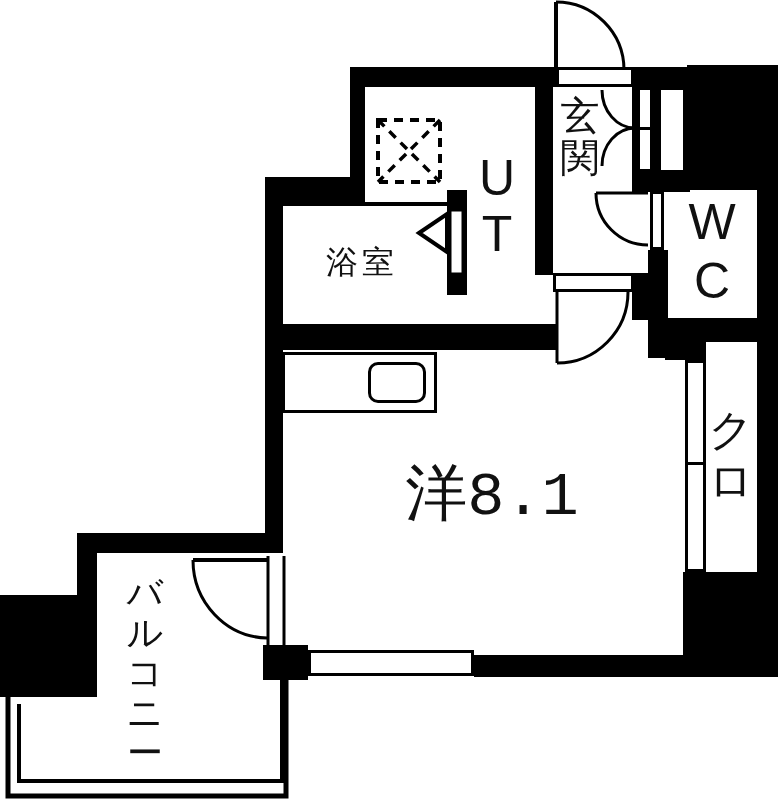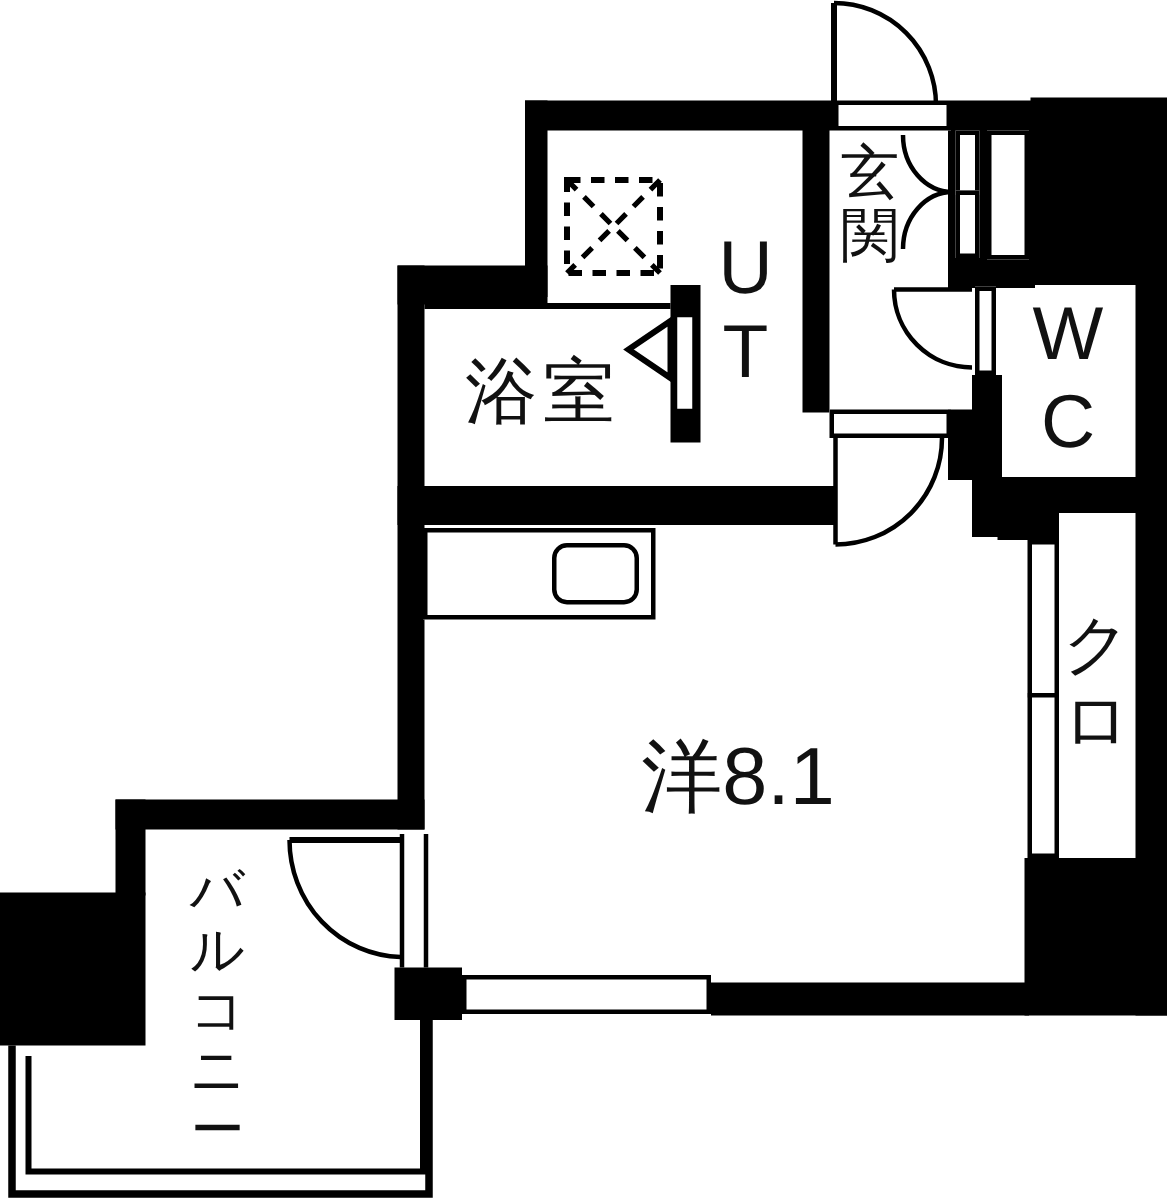--- a/index.html
+++ b/index.html
@@ -107,28 +107,28 @@
   <div class="lbl v" style="left:580px;top:137px;font-size:39px;">
       <div>玄</div>
       <div>関</div>
     </div>
 
   <div class="lbl v" style="left:497px;top:206px;font-size:50px;line-height:1.12;">
       <div>U</div>
       <div>T</div>
     </div>
 
-  <div class="lbl" style="left:362px;top:262px;font-size:48px;letter-spacing:4px;">浴室</div>
+  <div class="lbl" style="left:362px;top:262px;font-size:32px;letter-spacing:4px;">浴室</div>
 
   <div class="lbl v" style="left:712px;top:252px;font-size:50px;line-height:1.18;">
       <div>W</div>
       <div>C</div>
     </div>
 
-  <div class="lbl" style="left:492px;top:518px;font-size:54px;">洋8.1</div>
+  <div class="lbl" style="left:492px;top:498px;font-size:62px;font-family:Liberation Mono, monospace;">洋8.1</div>
 
   <div class="lbl v" style="left:731px;top:456px;font-size:44px;line-height:1.15;">
       <div>ク</div>
       <div>ロ</div>
     </div>
 
   <div class="lbl v" style="left:145px;top:673px;font-size:36px;line-height:1.11;">
       <div>バ</div>
       <div>ル</div>
       <div>コ</div>

